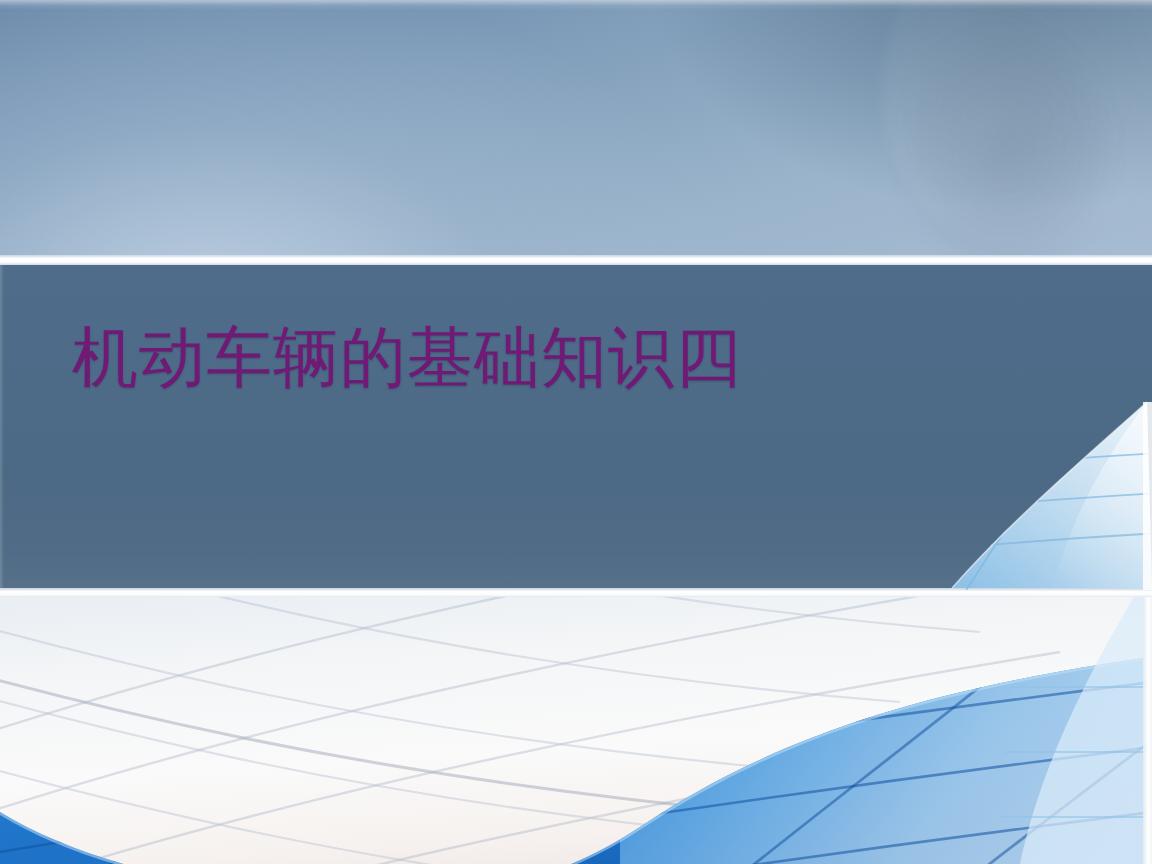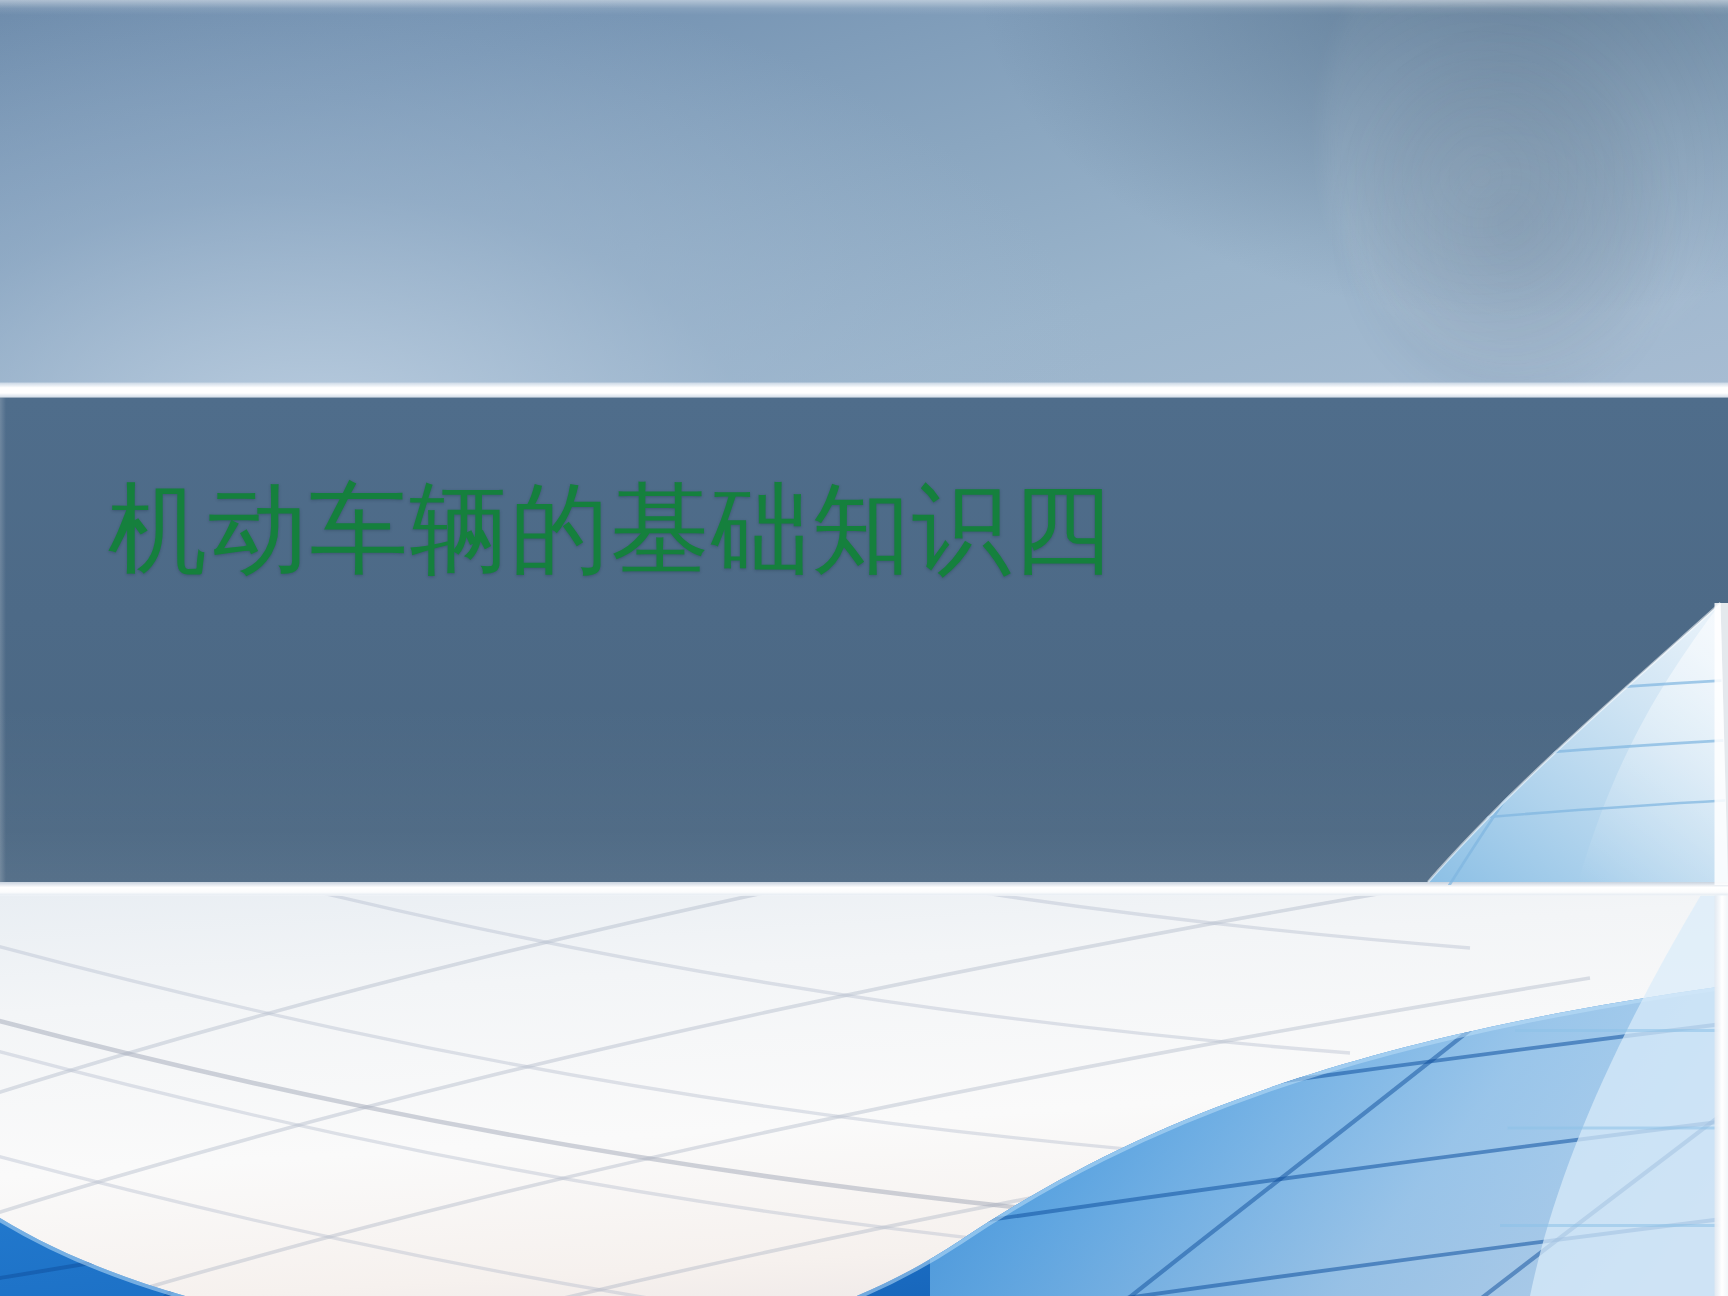--- a/index.html
+++ b/index.html
@@ -134,25 +134,25 @@
       #ffffff 40%,
       #fbfcfd 75%,
       rgba(222,230,238,0.85) 100%);
   }
 
   
   .title-text {
     position: absolute;
     left: 72px;
     top: 322px;
-    font-family: Liberation Mono, monospace;
+    font-family: Liberation Sans, sans-serif;
     font-size: 66px;
     line-height: 1.08;
     letter-spacing: 1px;
-    color: #15803d;
+    color: #701a75;
     white-space: nowrap;
     text-shadow: 0 1px 2px rgba(20,40,60,0.30);
   }
 
   
   .artwork {
     position: absolute;
     left: 0;
     top: 597px;
     width: 1152px;

